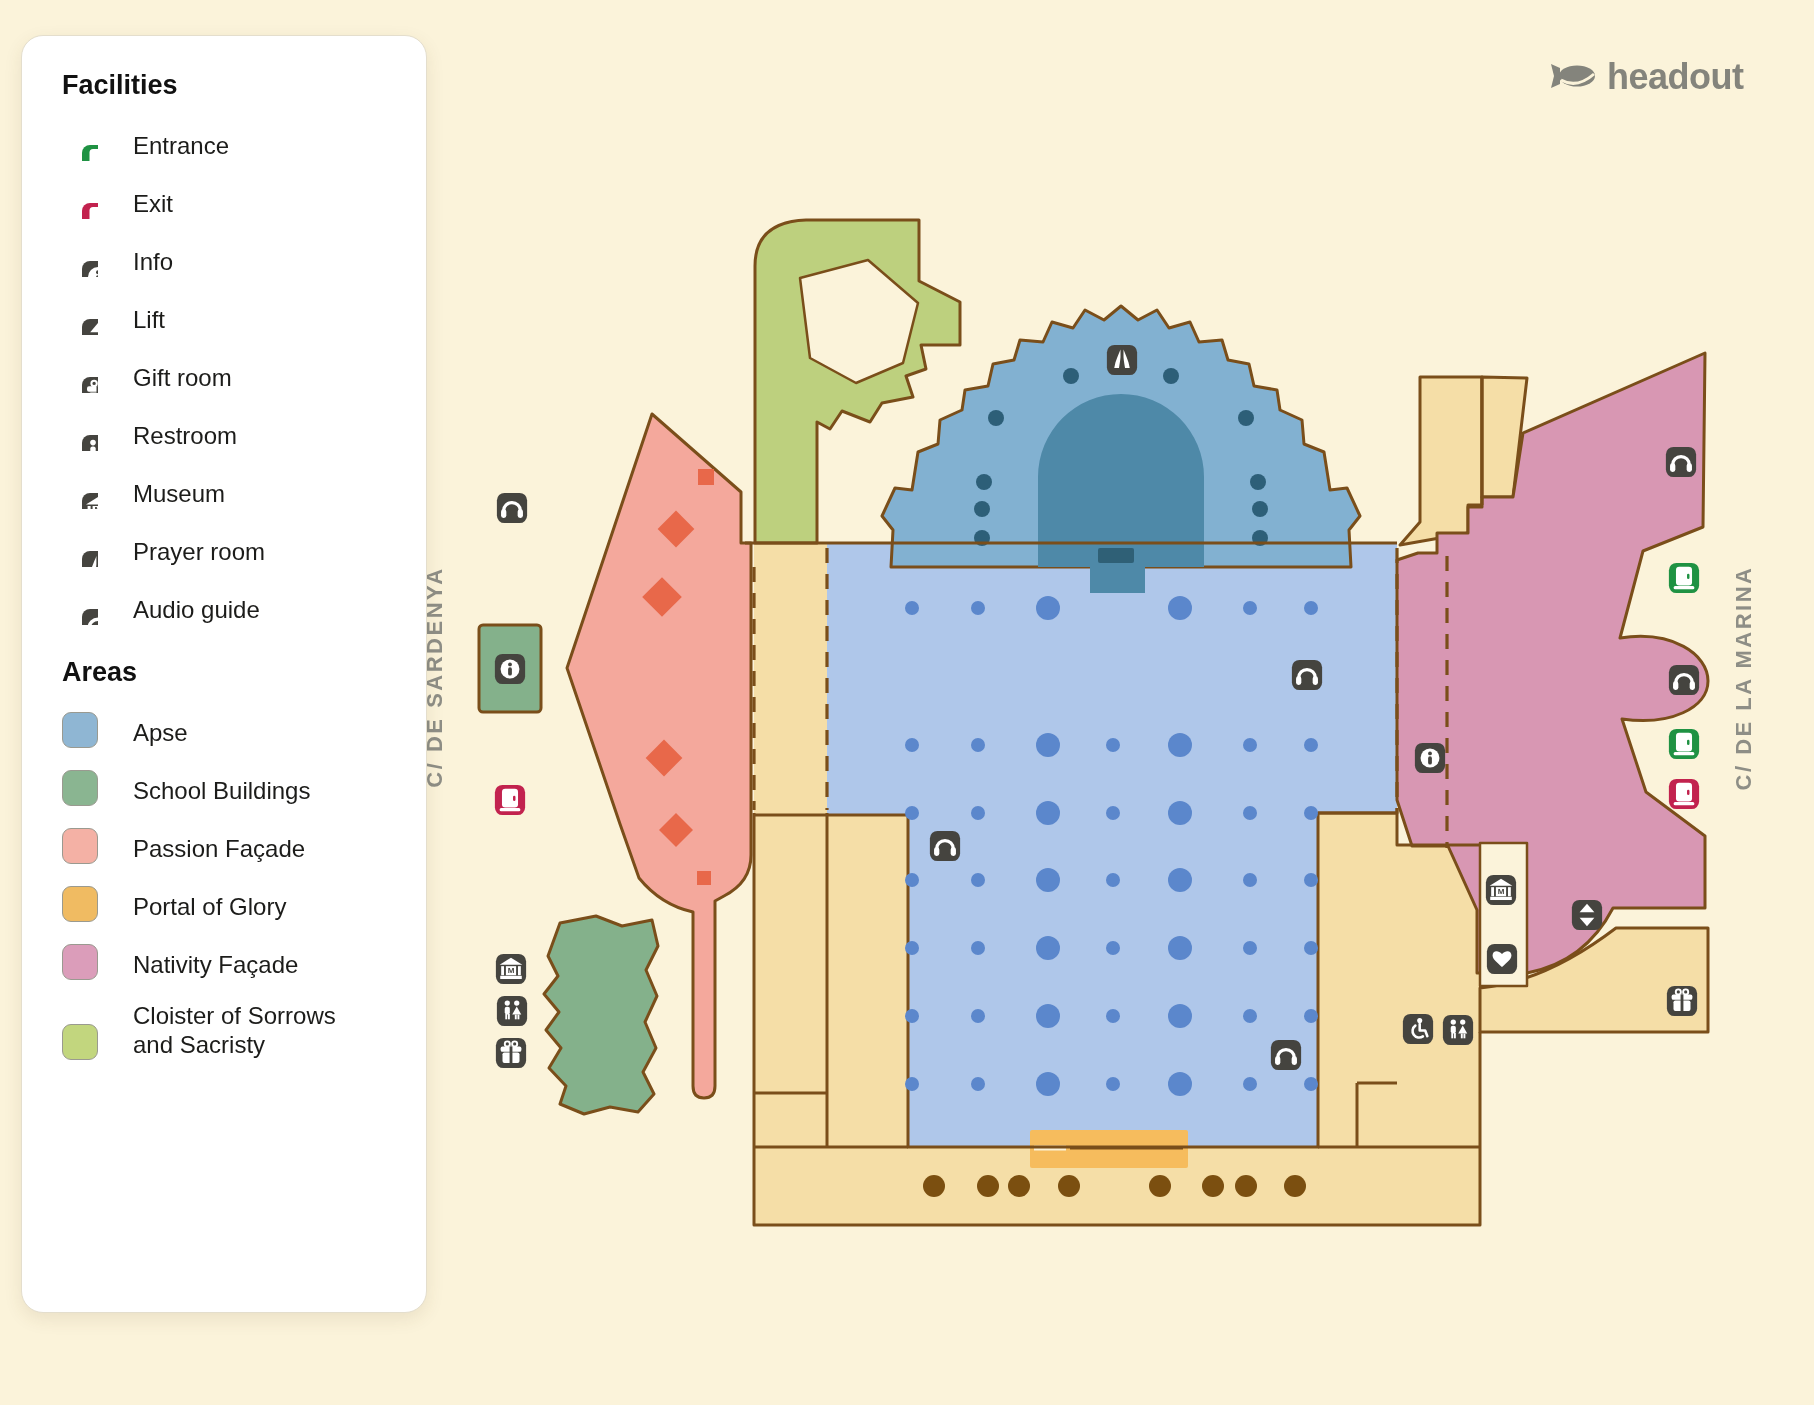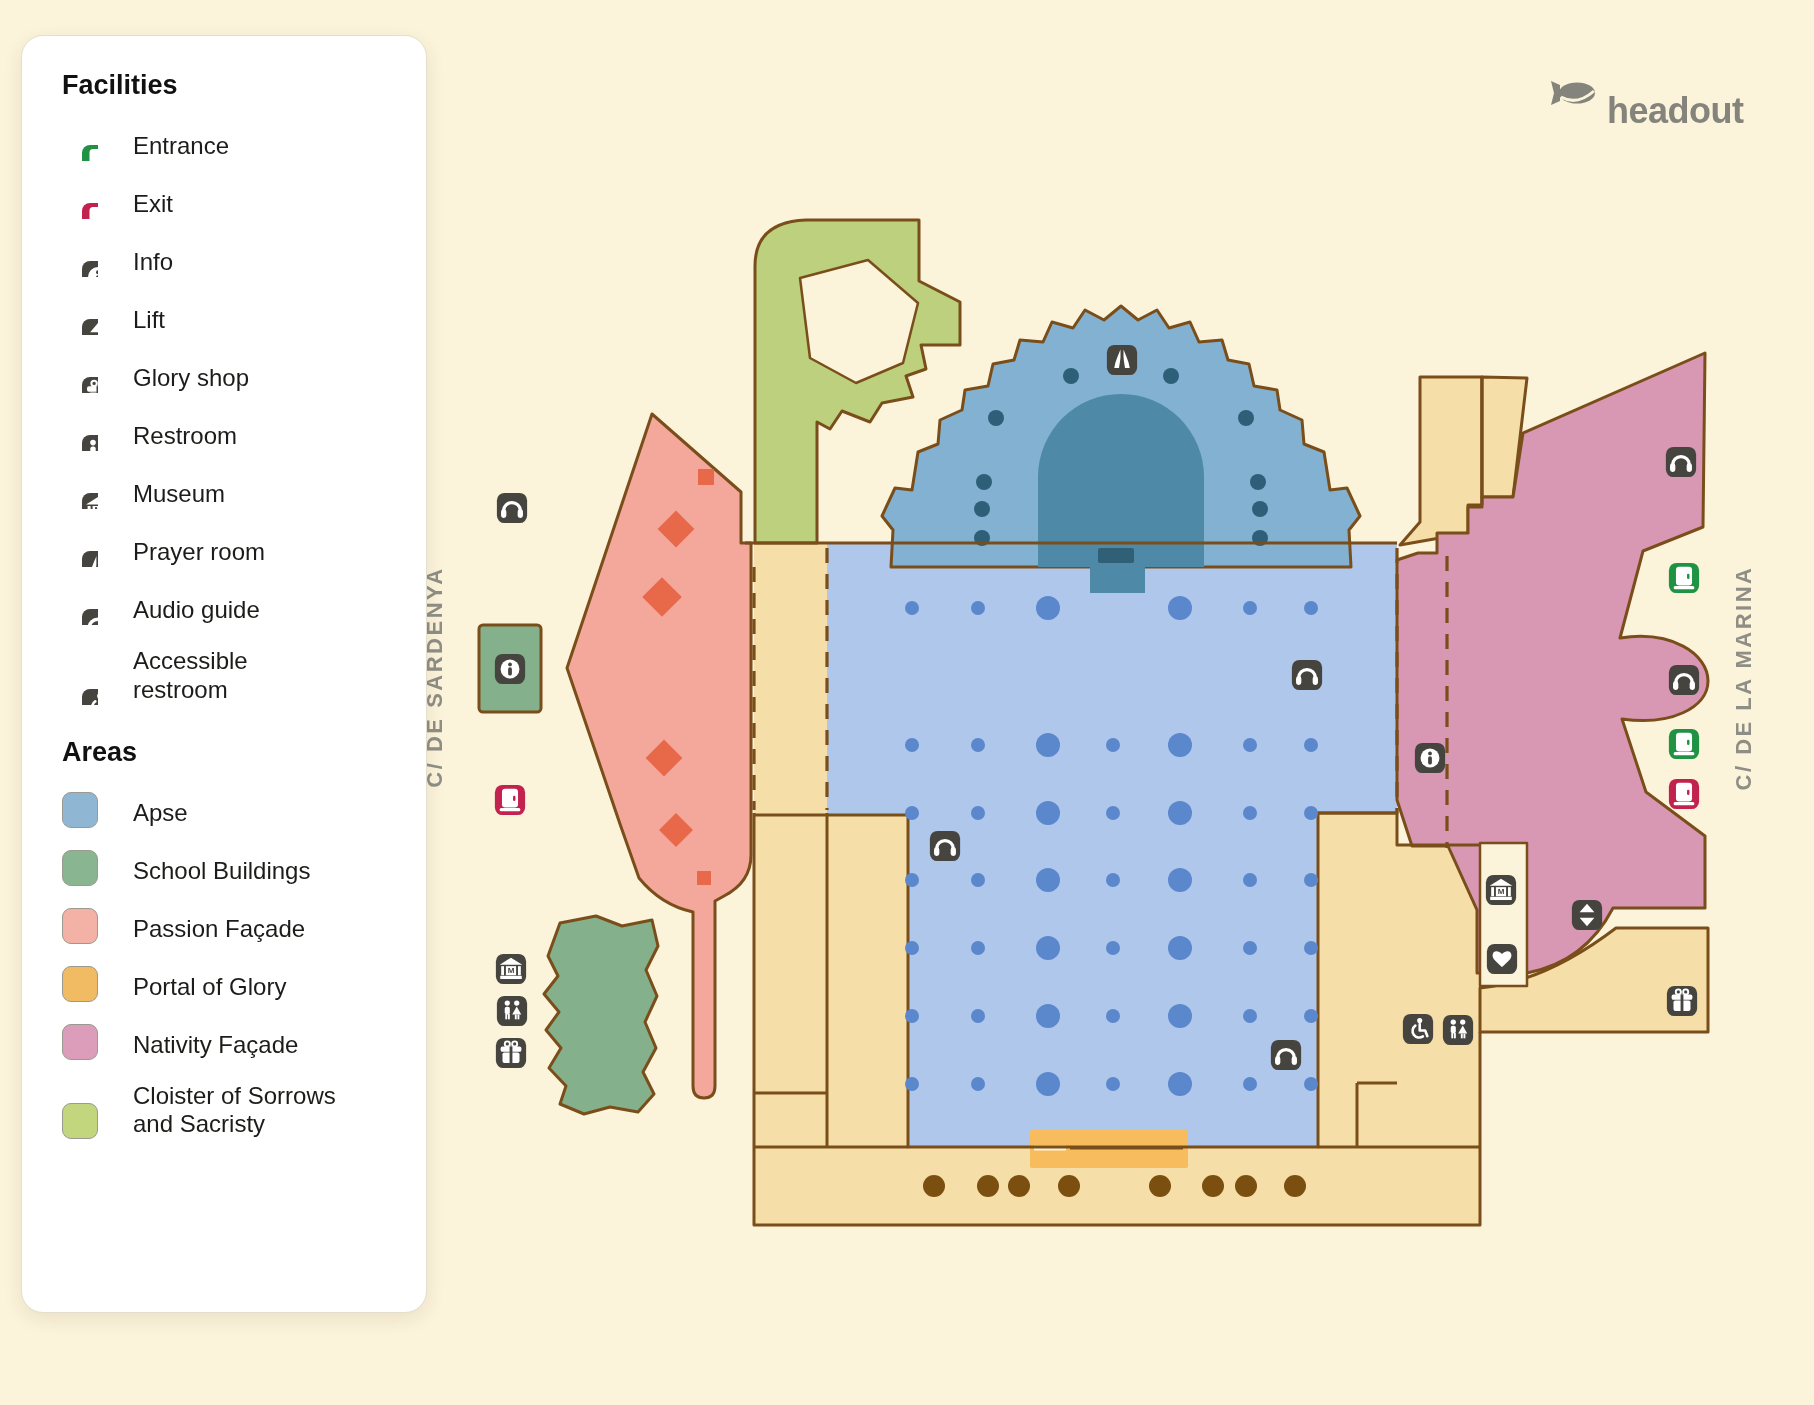--- a/index.html
+++ b/index.html
@@ -28,21 +28,21 @@
   .dash{stroke:var(--outline,#7A4E1A);stroke-width:3.2;stroke-dasharray:15 11;fill:none;}
   .interior-dot{fill:var(--interior_dot,#5B87CC);}
   .apse-dot{fill:var(--apse_dot,#2D5F78);}
   .brown-dot{fill:var(--brown_dot,#7B4F10);}
   .diamond{fill:var(--diamond,#E8684A);}
   .street{fill:var(--street_text,#8E8E86);font-size:22px;font-weight:600;letter-spacing:2.5px;}
 
   
   .brand{position:absolute;left:1548px;top:56px;display:flex;align-items:center;gap:9px;
          color:var(--brand_text,#84847C);}
-  .brand .word{font-size:36px;font-weight:600;letter-spacing:-0.5px;margin-top:34px;}
+  .brand .word{font-size:36px;font-weight:600;letter-spacing:-0.5px;}
 
   
   .legend{position:absolute;left:21px;top:35px;width:406px;height:1278px;box-sizing:border-box;
           background:var(--legend_bg,#fff);border:1.5px solid #E4DECD;border-radius:22px;
           box-shadow:0 6px 18px rgba(90,70,30,.10);padding:34px 24px 0 40px;}
   .legend h2{margin:0 0 24px 0;font-size:27px;font-weight:700;color:#111;}
   .legend h2.areas{margin-top:32px;}
   .lrow{display:flex;align-items:flex-end;gap:35px;margin-bottom:22px;}
   .lic{width:36px;height:36px;flex:0 0 36px;}
   .swatch{width:36px;height:36px;flex:0 0 36px;border-radius:9px;border:1.5px solid #9A9A90;box-sizing:border-box;}
@@ -326,21 +326,21 @@
         <div class="lrow">
           <svg class="lic" viewBox="-18 -18 36 36">
             <use href="#sym-lift"></use>
           </svg>
           <div class="lbl">Lift</div>
         </div>
         <div class="lrow">
           <svg class="lic" viewBox="-18 -18 36 36">
             <use href="#sym-gift"></use>
           </svg>
-          <div class="lbl">Glory shop</div>
+          <div class="lbl">Gift room</div>
         </div>
         <div class="lrow">
           <svg class="lic" viewBox="-18 -18 36 36">
             <use href="#sym-restroom"></use>
           </svg>
           <div class="lbl">Restroom</div>
         </div>
         <div class="lrow">
           <svg class="lic" viewBox="-18 -18 36 36">
             <use href="#sym-museum"></use>
@@ -351,27 +351,20 @@
           <svg class="lic" viewBox="-18 -18 36 36">
             <use href="#sym-prayer"></use>
           </svg>
           <div class="lbl">Prayer room</div>
         </div>
         <div class="lrow">
           <svg class="lic" viewBox="-18 -18 36 36">
             <use href="#sym-audio"></use>
           </svg>
           <div class="lbl">Audio guide</div>
-        </div>
-        <div class="lrow">
-          <svg class="lic" viewBox="-18 -18 36 36">
-            <use href="#sym-wheelchair"></use>
-          </svg>
-          <div class="lbl">Accessible
-restroom</div>
         </div>
       </div>
   <h2 class="areas">Areas</h2>
   <div id="areas-list">
         <div class="lrow">
           <span class="swatch" style="background: rgb(143, 182, 211);"></span>
           <div class="lbl">Apse</div>
         </div>
         <div class="lrow">
           <span class="swatch" style="background: rgb(138, 181, 145);"></span>

